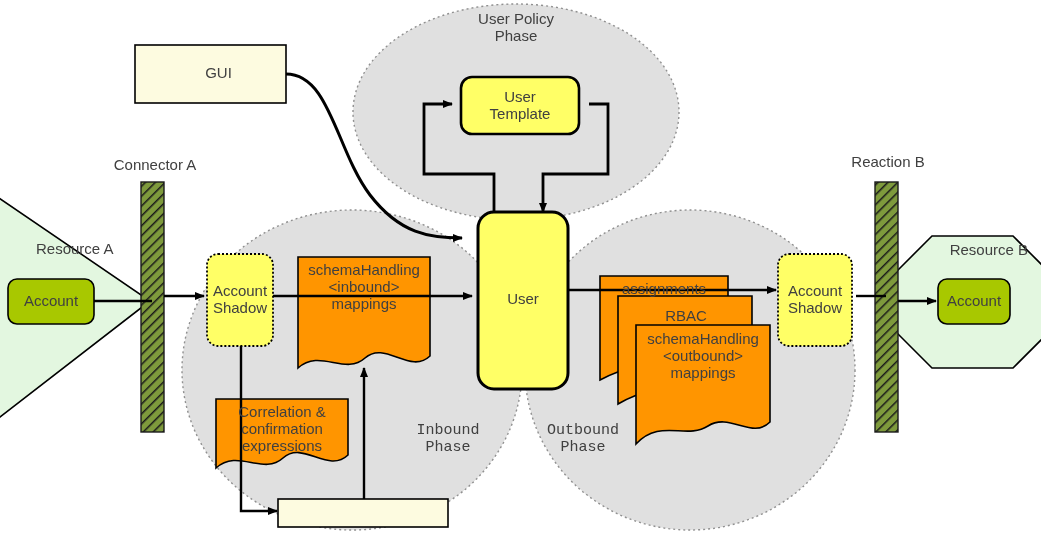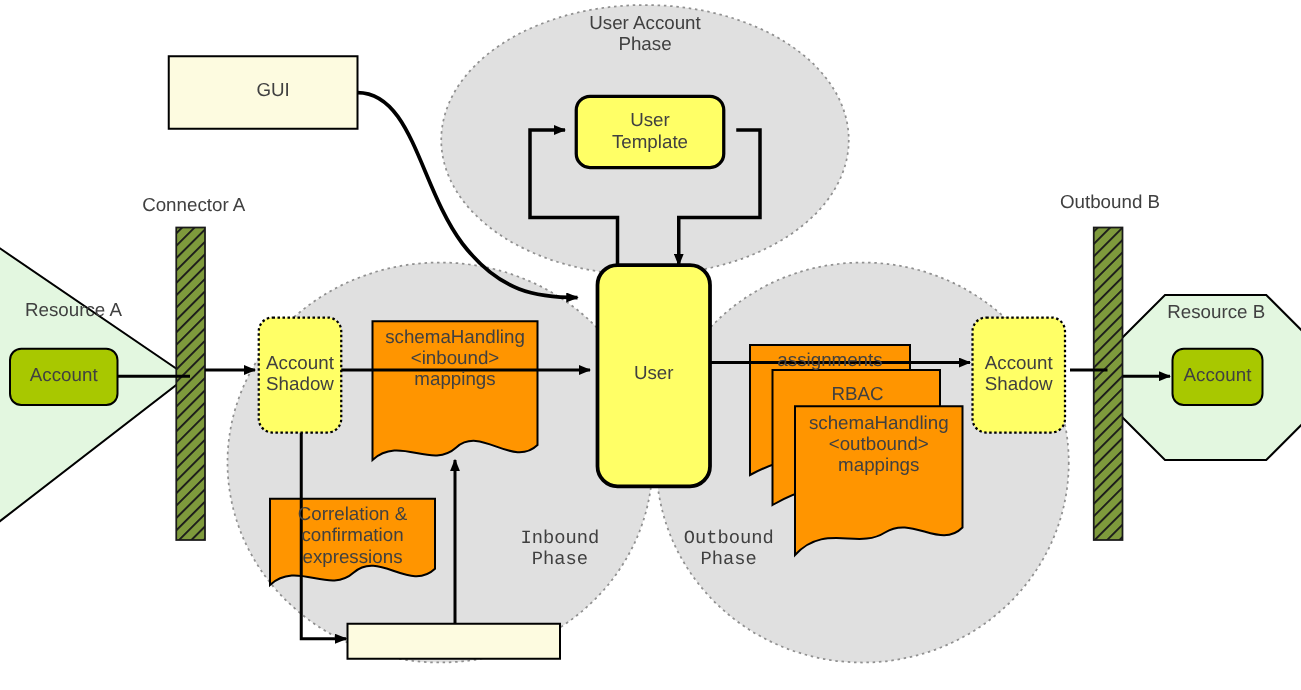--- a/index.html
+++ b/index.html
@@ -74,28 +74,28 @@
     <rect x="461" y="77" width="118" height="57" rx="11" ry="11" fill="#ffff66" stroke="#000000" stroke-width="2.6"></rect>
 
     <rect x="478" y="212" width="90" height="177" rx="16" ry="16" fill="#ffff66" stroke="#000000" stroke-width="3"></rect>
 
     <rect x="207" y="254" width="66" height="92" rx="11" ry="11" fill="#ffff66" stroke="#000000" stroke-width="1.8" stroke-dasharray="2 2"></rect>
     <rect x="778" y="254" width="74" height="92" rx="11" ry="11" fill="#ffff66" stroke="#000000" stroke-width="1.8" stroke-dasharray="2 2"></rect>
 
     <rect x="278" y="499" width="170" height="28" fill="#fdfbe0" stroke="#000000" stroke-width="1.6"></rect>
   </svg>
 
-  <div class="lbl" style="left:0px;top:240px;width:110px;text-align:left;padding-left:20px;">Resource A</div>
+  <div class="lbl" style="left:16px;top:240px;width:110px;text-align:left;padding-left:20px;">Resource A</div>
   <div class="lbl" style="left:8px;top:292px;width:86px;">Account</div>
 
   <div class="lbl" style="left:95px;top:156px;width:120px;">Connector A</div>
 
   <div class="lbl" style="left:135px;top:64px;width:167px;">GUI</div>
 
-  <div class="lbl" style="left:436px;top:10px;width:160px;">User Account
+  <div class="lbl" style="left:436px;top:10px;width:160px;">User Policy
 Phase</div>
 
   <div class="lbl" style="left:461px;top:88px;width:118px;">User
 Template</div>
 
   <div class="lbl" style="left:205px;top:282px;width:70px;">Account
 Shadow</div>
 
   <div class="lbl" style="left:298px;top:261px;width:132px;">schemaHandling
 &lt;inbound&gt;
@@ -118,18 +118,18 @@
   <div class="lbl" style="left:636px;top:330px;width:134px;">schemaHandling
 &lt;outbound&gt;
 mappings</div>
 
   <div class="lbl" style="left:533px;top:422px;width:100px;font-family:Liberation Mono, monospace;">Outbound
 Phase</div>
 
   <div class="lbl" style="left:778px;top:282px;width:74px;">Account
 Shadow</div>
 
-  <div class="lbl" style="left:828px;top:153px;width:120px;">Outbound B</div>
+  <div class="lbl" style="left:828px;top:153px;width:120px;">Reaction B</div>
 
-  <div class="lbl" style="left:918px;top:241px;width:110px;">Resource B</div>
+  <div class="lbl" style="left:918px;top:241px;width:110px;text-align:right;">Resource B</div>
   <div class="lbl" style="left:938px;top:292px;width:72px;">Account</div>
 
 </div>
 
 </body></html>

